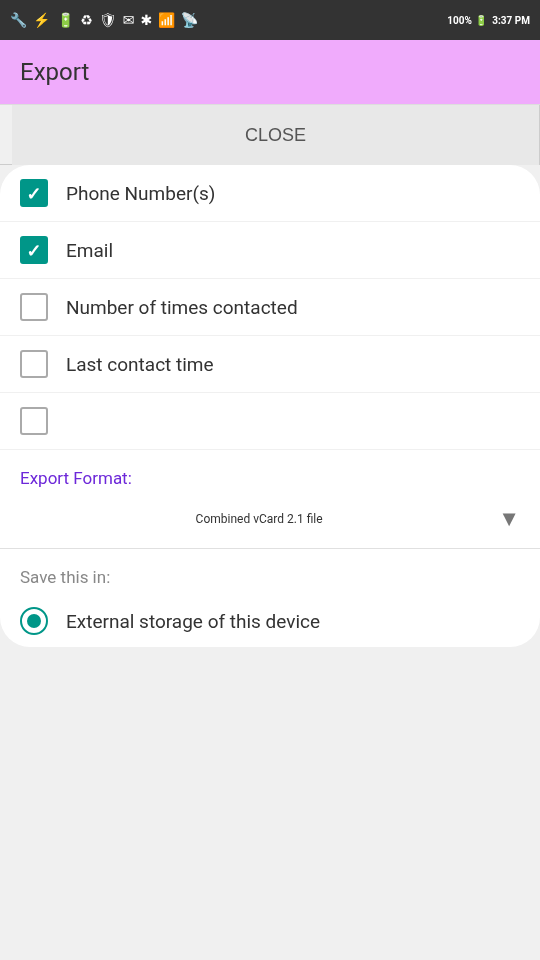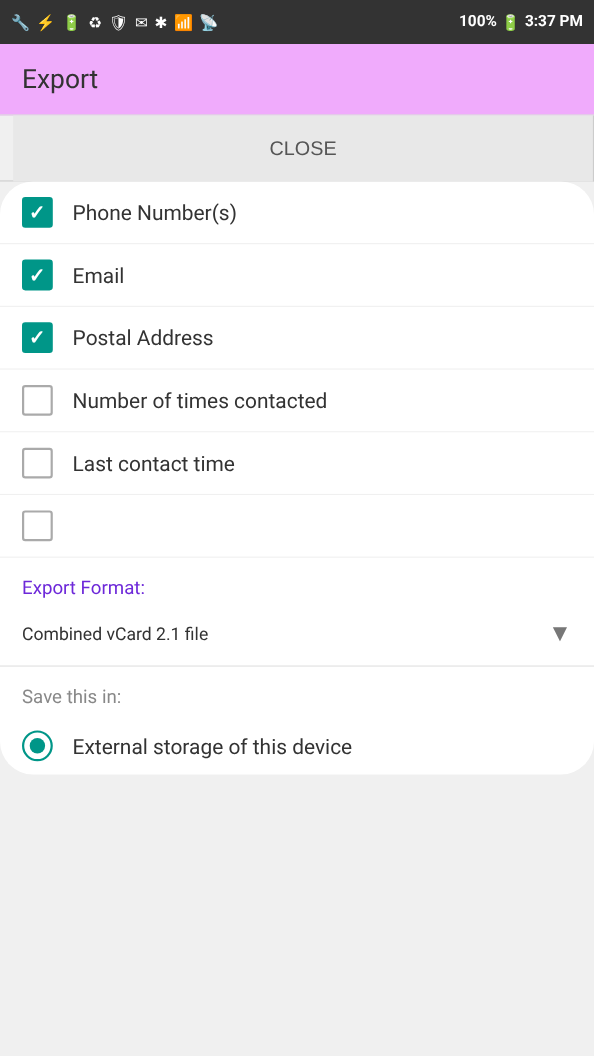--- a/index.html
+++ b/index.html
@@ -26,21 +26,21 @@
     }
     .status-left {
       display: flex;
       align-items: center;
       gap: 6px;
     }
     .status-right {
       display: flex;
       align-items: center;
       gap: 4px;
-      font-size: 14px;
+      font-size: 10px;
       font-weight: bold;
     }
     .status-icon {
       font-size: 14px;
     }
 
     
     .title-bar {
       background: #f0abfc;
       height: 65px;
@@ -135,22 +135,23 @@
 
     .dropdown-row {
       display: flex;
       align-items: center;
       padding: 10px 20px 16px 20px;
       border-bottom: 1px solid #e0e0e0;
       cursor: pointer;
     }
     .dropdown-value {
       flex: 1;
-      font-size: 16px;
-      color: #333333;
+      font-size: 12px;
+      color: #333333;
+      text-align: center;
     }
     .dropdown-arrow {
       font-size: 22px;
       color: #777777;
     }
 
     
     .save-label {
       padding: 18px 20px 8px 20px;
       font-size: 17px;
@@ -224,24 +225,20 @@
   <div id="checkbox-list">
       <div class="checkbox-item">
         <div class="checkbox checked"></div>
         <span class="checkbox-label">Phone Number(s)</span>
       </div>
       <div class="checkbox-item">
         <div class="checkbox checked"></div>
         <span class="checkbox-label">Email</span>
       </div>
       <div class="checkbox-item">
-        <div class="checkbox checked"></div>
-        <span class="checkbox-label">Postal Address</span>
-      </div>
-      <div class="checkbox-item">
         <div class="checkbox"></div>
         <span class="checkbox-label">Number of times contacted</span>
       </div>
       <div class="checkbox-item">
         <div class="checkbox"></div>
         <span class="checkbox-label">Last contact time</span>
       </div>
       <div class="checkbox-item">
         <div class="checkbox"></div>
       </div>

